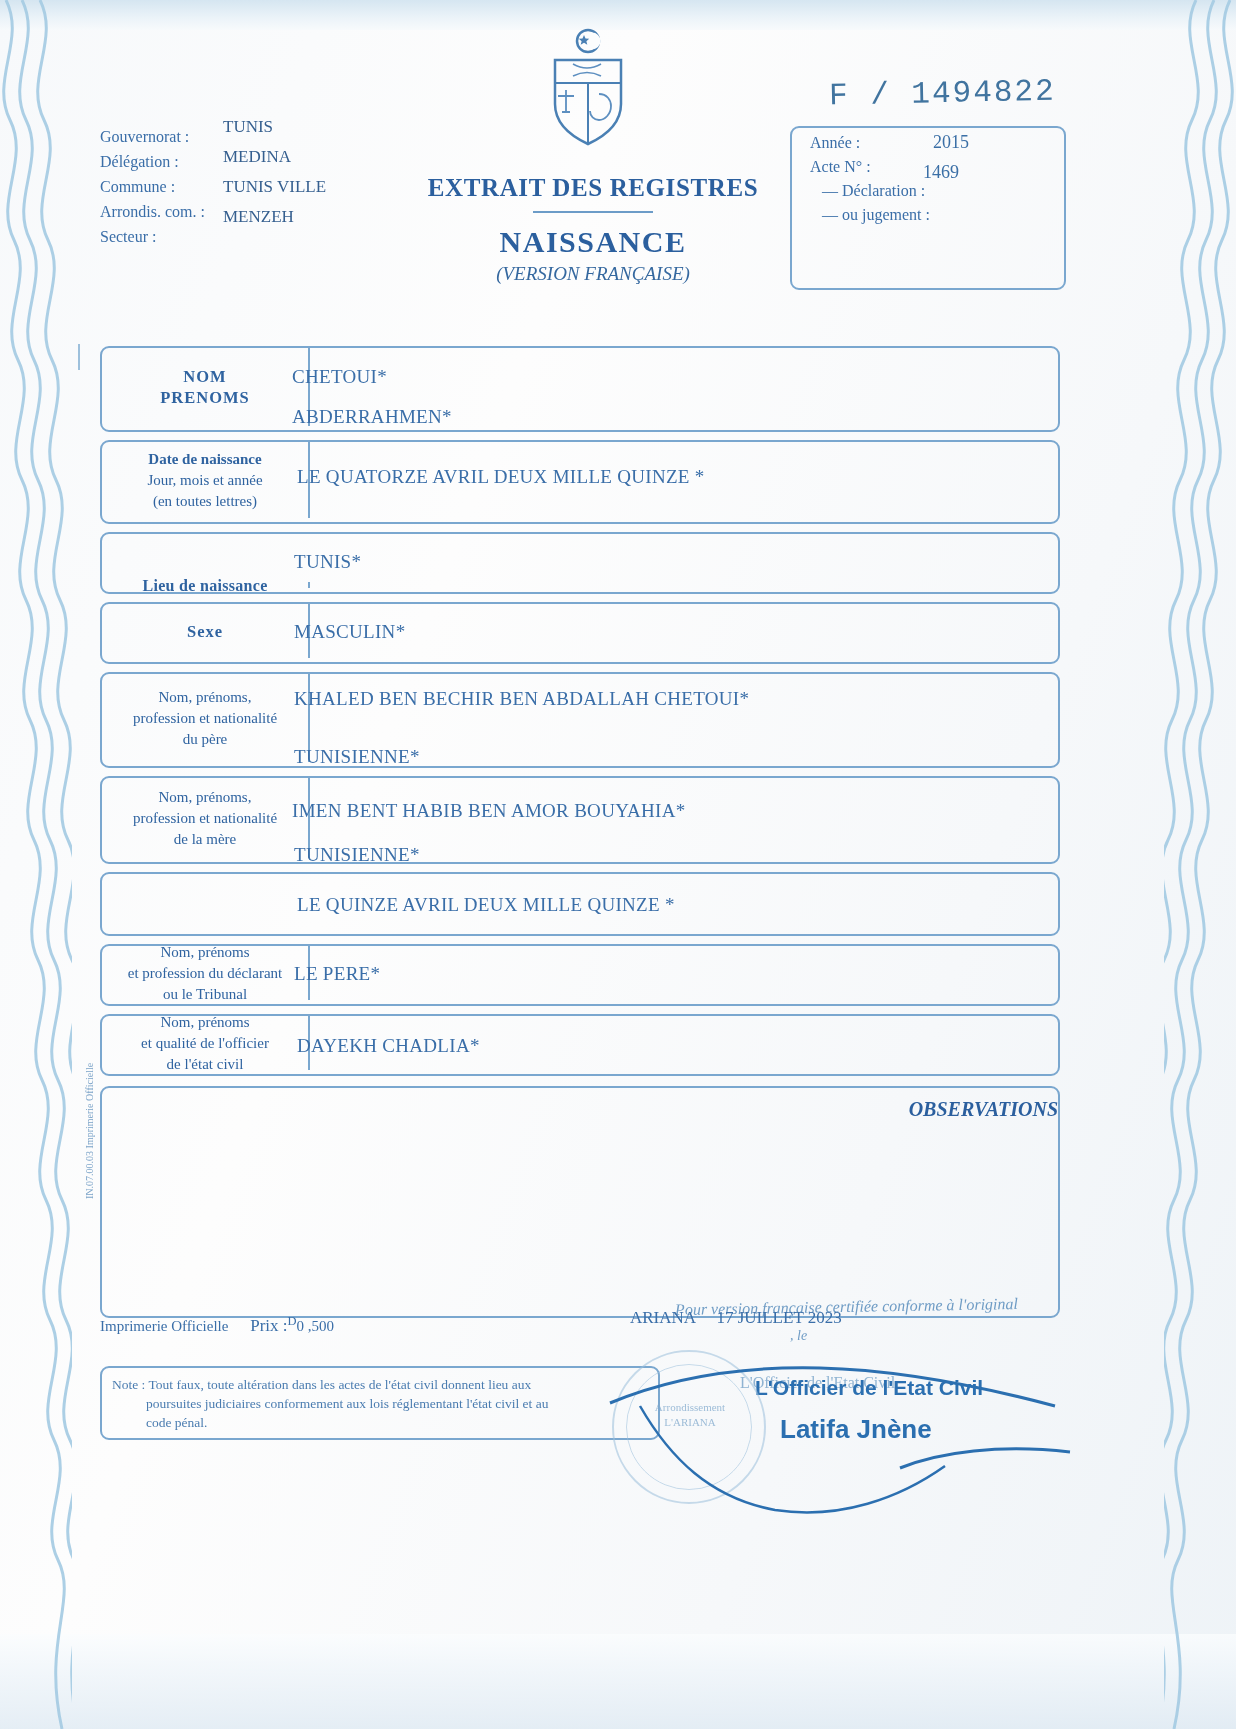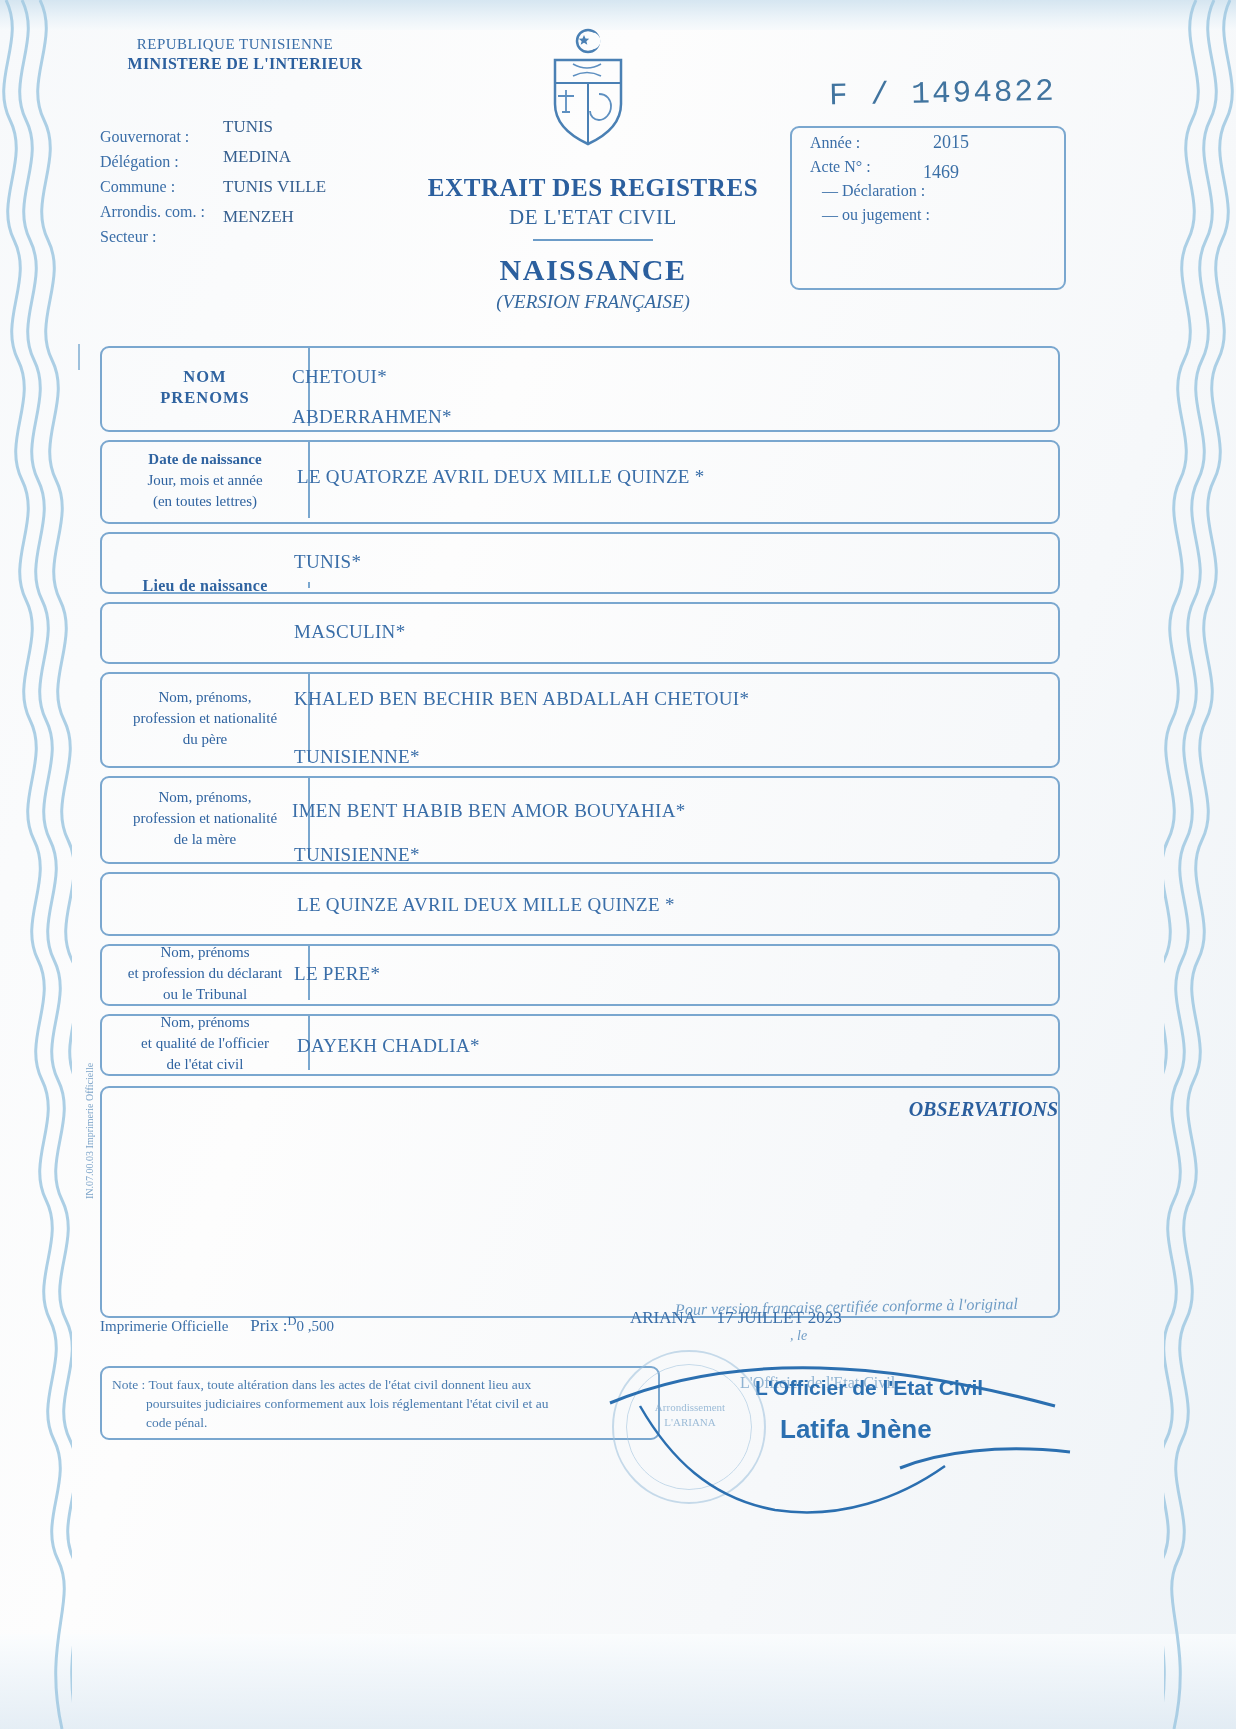--- a/index.html
+++ b/index.html
@@ -287,24 +287,20 @@
       <path d="M66 0 C 46 40, 82 80, 62 120 C 42 160, 78 200, 58 240 C 38 280, 74 320, 54 360 C 34 400, 70 440, 50 480 C 30 520, 66 560, 46 600 C 26 640, 62 680, 42 720 C 22 760, 58 800, 38 840 C 18 880, 54 920, 34 960 C 14 1000, 50 1040, 30 1080 C 10 1120, 46 1160, 26 1200 C 6 1240, 42 1280, 22 1320 C 2 1360, 38 1400, 18 1440 C -2 1480, 34 1520, 14 1560 C -6 1600, 30 1640, 10 1729"></path>
       <path d="M50 0 C 30 40, 66 80, 46 120 C 26 160, 62 200, 42 240 C 22 280, 58 320, 38 360 C 18 400, 54 440, 34 480 C 14 520, 50 560, 30 600 C 10 640, 46 680, 26 720 C 6 760, 42 800, 22 840 C 2 880, 38 920, 18 960 C -2 1000, 34 1040, 14 1080 C -6 1120, 30 1160, 10 1200 C -10 1240, 26 1280, 6 1320 C -14 1360, 22 1400, 2 1440 C -18 1480, 18 1520, -2 1560 C -22 1600, 14 1640, -6 1729"></path>
       <path d="M32 0 C 12 40, 48 80, 28 120 C 8 160, 44 200, 24 240 C 4 280, 40 320, 20 360 C 0 400, 36 440, 16 480 C -4 520, 32 560, 12 600 C -8 640, 28 680, 8 720 C -12 760, 24 800, 4 840 C -16 880, 20 920, 0 960 C -20 1000, 16 1040, -4 1080 C -24 1120, 12 1160, -8 1200 C -28 1240, 8 1280, -12 1320 C -32 1360, 4 1400, -16 1440 C -36 1480, 0 1520, -20 1560 C -40 1600, -4 1640, -24 1729"></path>
     </g>
   </svg>
 
   <div class="sheet">
 
     <div class="vline"></div>
 
-    <div class="hdr-left">
-      <div class="hdr-rep">REPUBLIQUE TUNISIENNE</div>
-      <div class="hdr-min">MINISTERE DE L'INTERIEUR</div>
-    </div>
 
     <div class="lbl-col">
       <div>Gouvernorat :</div>
       <div>Délégation :</div>
       <div>Commune :</div>
       <div>Arrondis. com. :</div>
       <div>Secteur :</div>
     </div>
 
     <div class="val-col">
@@ -321,21 +317,20 @@
       <path d="M22 32 h66 v44 c0 22 -20 34 -33 40 c-13 -6 -33 -18 -33 -40z" fill="none" stroke="#4a80b4" stroke-width="2.5"></path>
       <line x1="22" y1="55" x2="88" y2="55" stroke="#4a80b4" stroke-width="2"></line>
       <line x1="55" y1="55" x2="55" y2="116" stroke="#4a80b4" stroke-width="2"></line>
       <path d="M40 36 q14 8 28 0 M40 48 q14 -7 28 0" fill="none" stroke="#5d8fc0" stroke-width="1.6"></path>
       <path d="M33 62 v22 M25 68 h16 M29 84 h8" fill="none" stroke="#5d8fc0" stroke-width="1.8"></path>
       <path d="M66 66 c8 0 12 6 12 12 c0 8 -6 14 -12 14 c-5 0 -9 -4 -9 -9" fill="none" stroke="#5d8fc0" stroke-width="1.8"></path>
     </svg>
 
     <div class="ctr">
       <div class="t1">EXTRAIT DES REGISTRES</div>
-      <div class="t2">DE L'ETAT CIVIL</div>
       <div class="rule"></div>
       <div class="t3">NAISSANCE</div>
       <div class="t4">(VERSION FRANÇAISE)</div>
     </div>
 
     <div class="tr-num">F / 1494822</div>
     <div class="tr-box">
       <div class="line">Année :</div>
       <div class="line">Acte N° :</div>
       <div class="line ind">— Déclaration :</div>
@@ -365,20 +360,23 @@
       </div>
 
       <div class="row r-lieu">
         <div class="lab bold" style="font-size:16px; letter-spacing:.3px;margin-top:48px;">
           <span>Lieu de naissance</span>
         </div>
         <div class="val" style="top:17px; left:192px;">TUNIS*</div>
       </div>
 
       <div class="row r-sexe">
+        <div class="lab bold">
+          <span>Sexe</span>
+        </div>
         <div class="val" style="top:17px; left:192px;">MASCULIN*</div>
       </div>
 
       <div class="row r-pere">
         <div class="lab">
           <span>Nom, prénoms,</span>
           <span>profession et nationalité</span>
           <span>du père</span>
         </div>
         <div class="val" style="top:14px; left:192px;">KHALED BEN BECHIR BEN ABDALLAH CHETOUI*</div>

